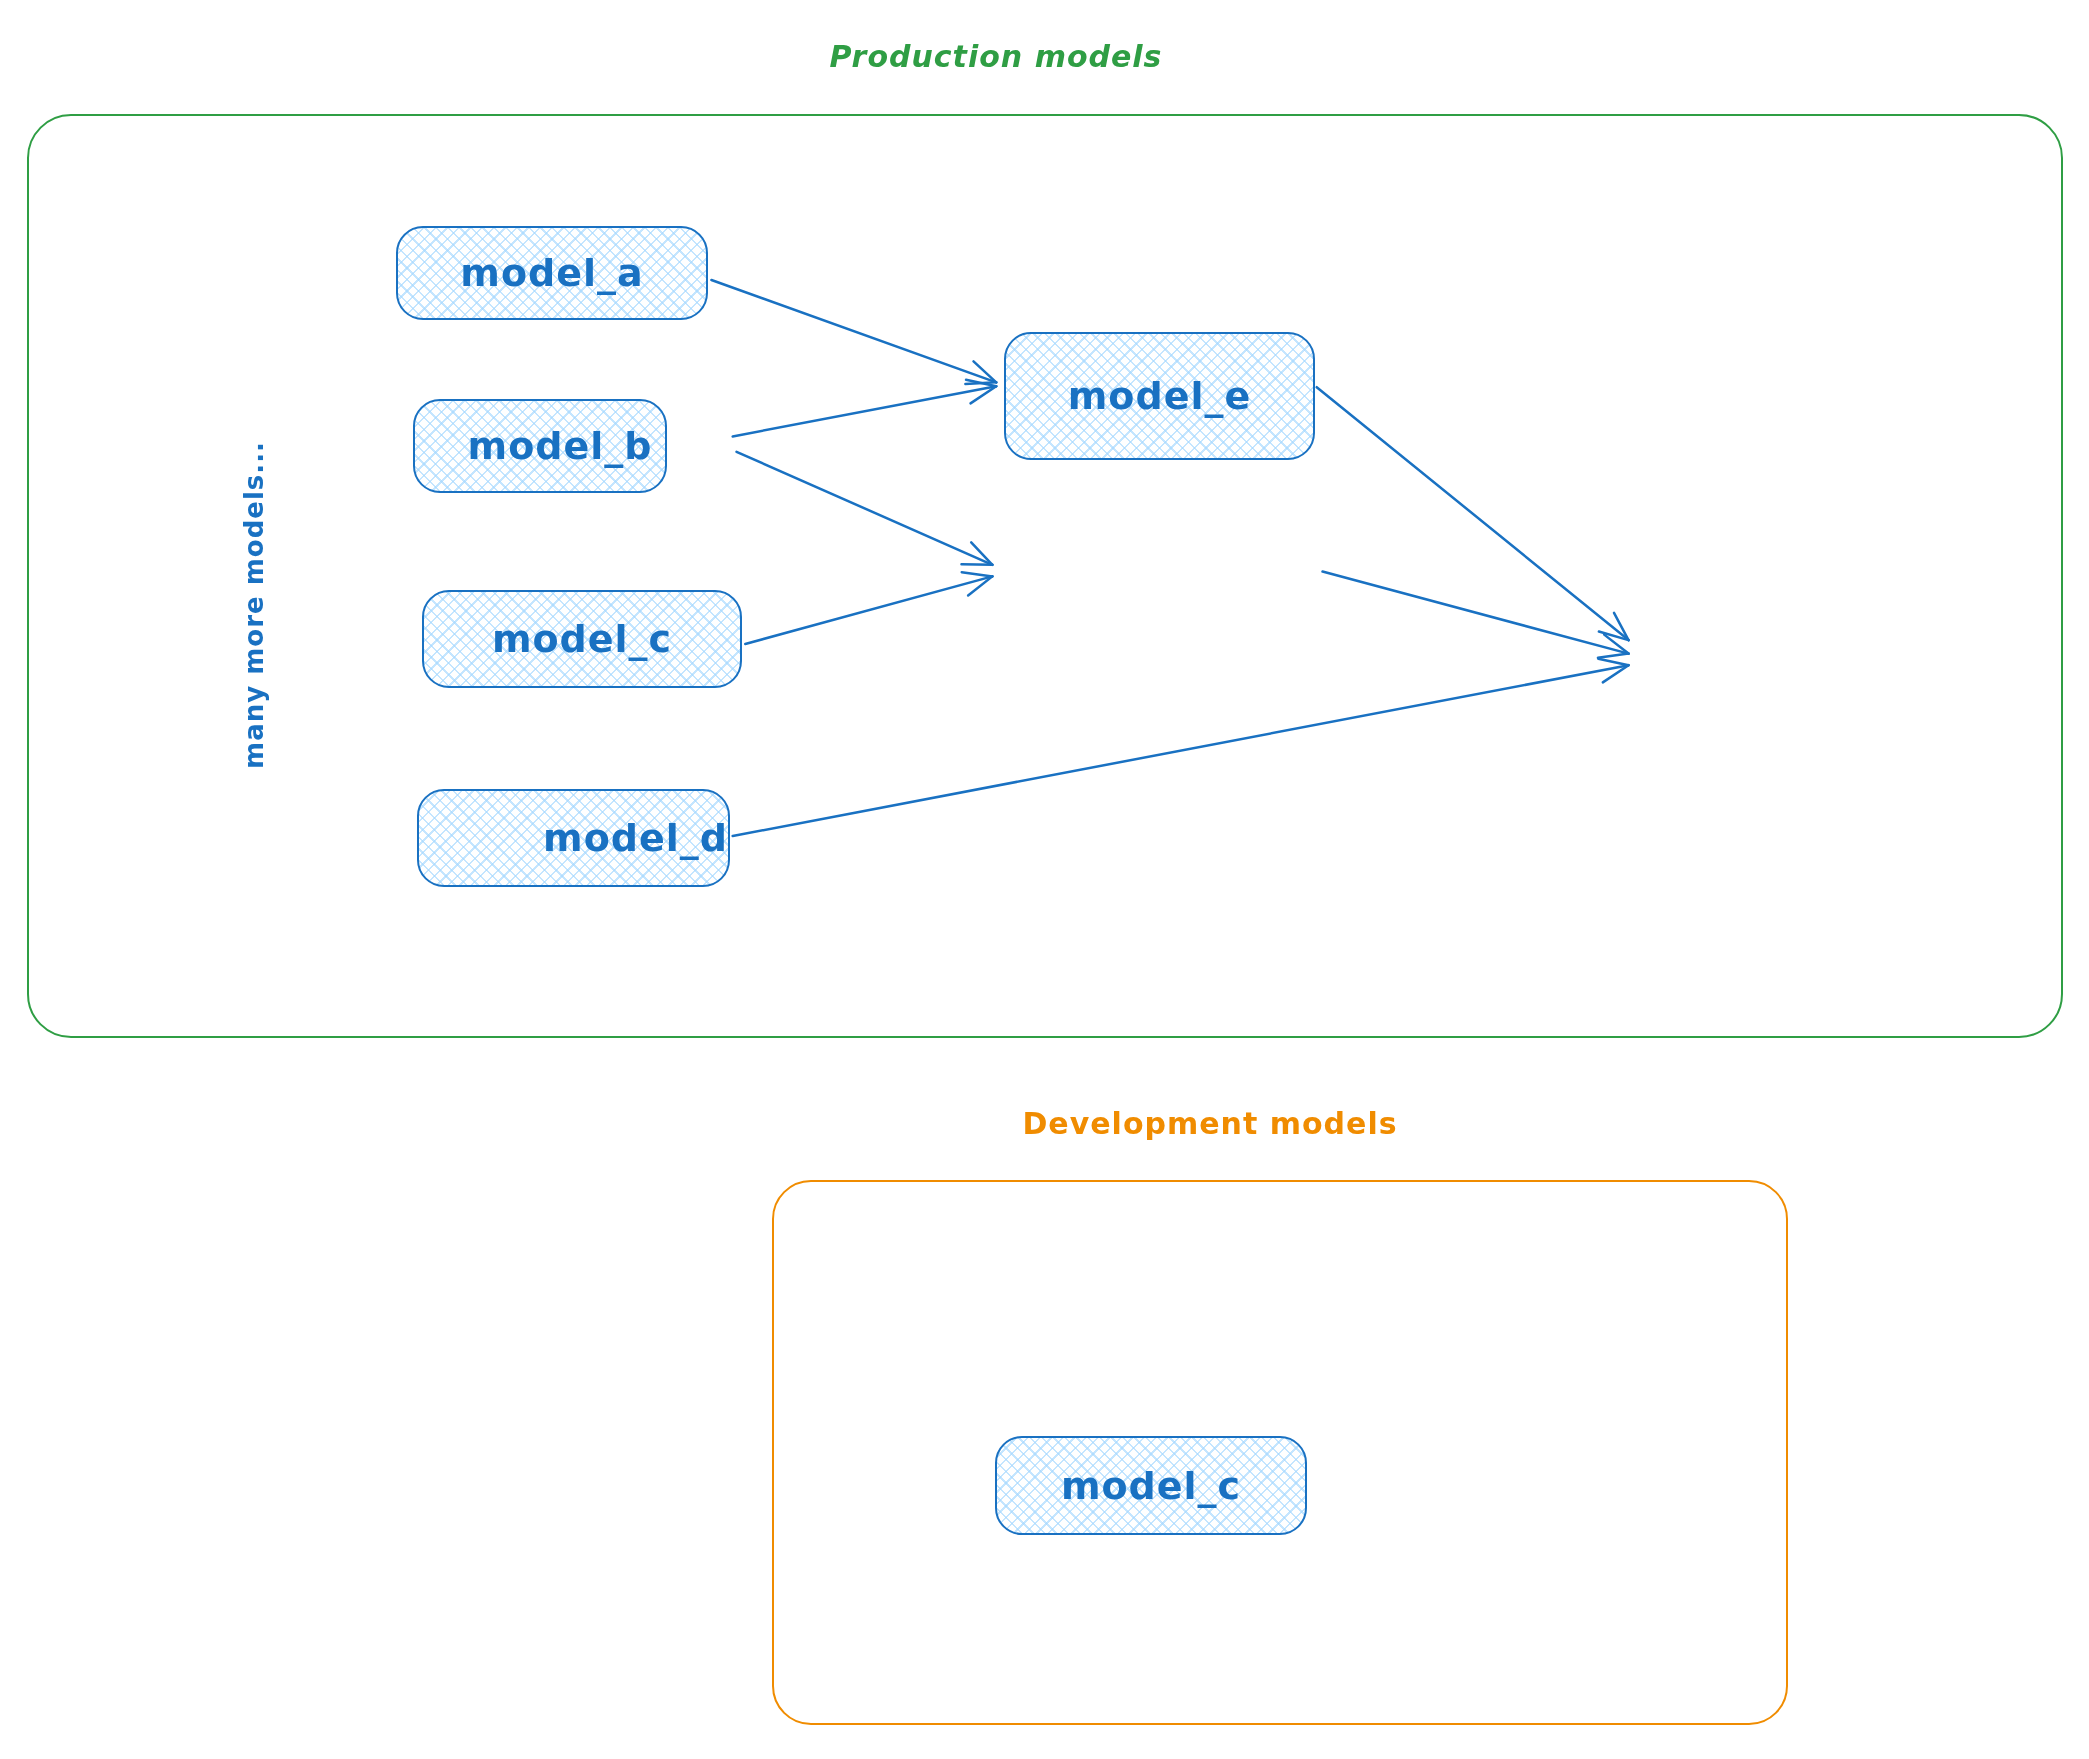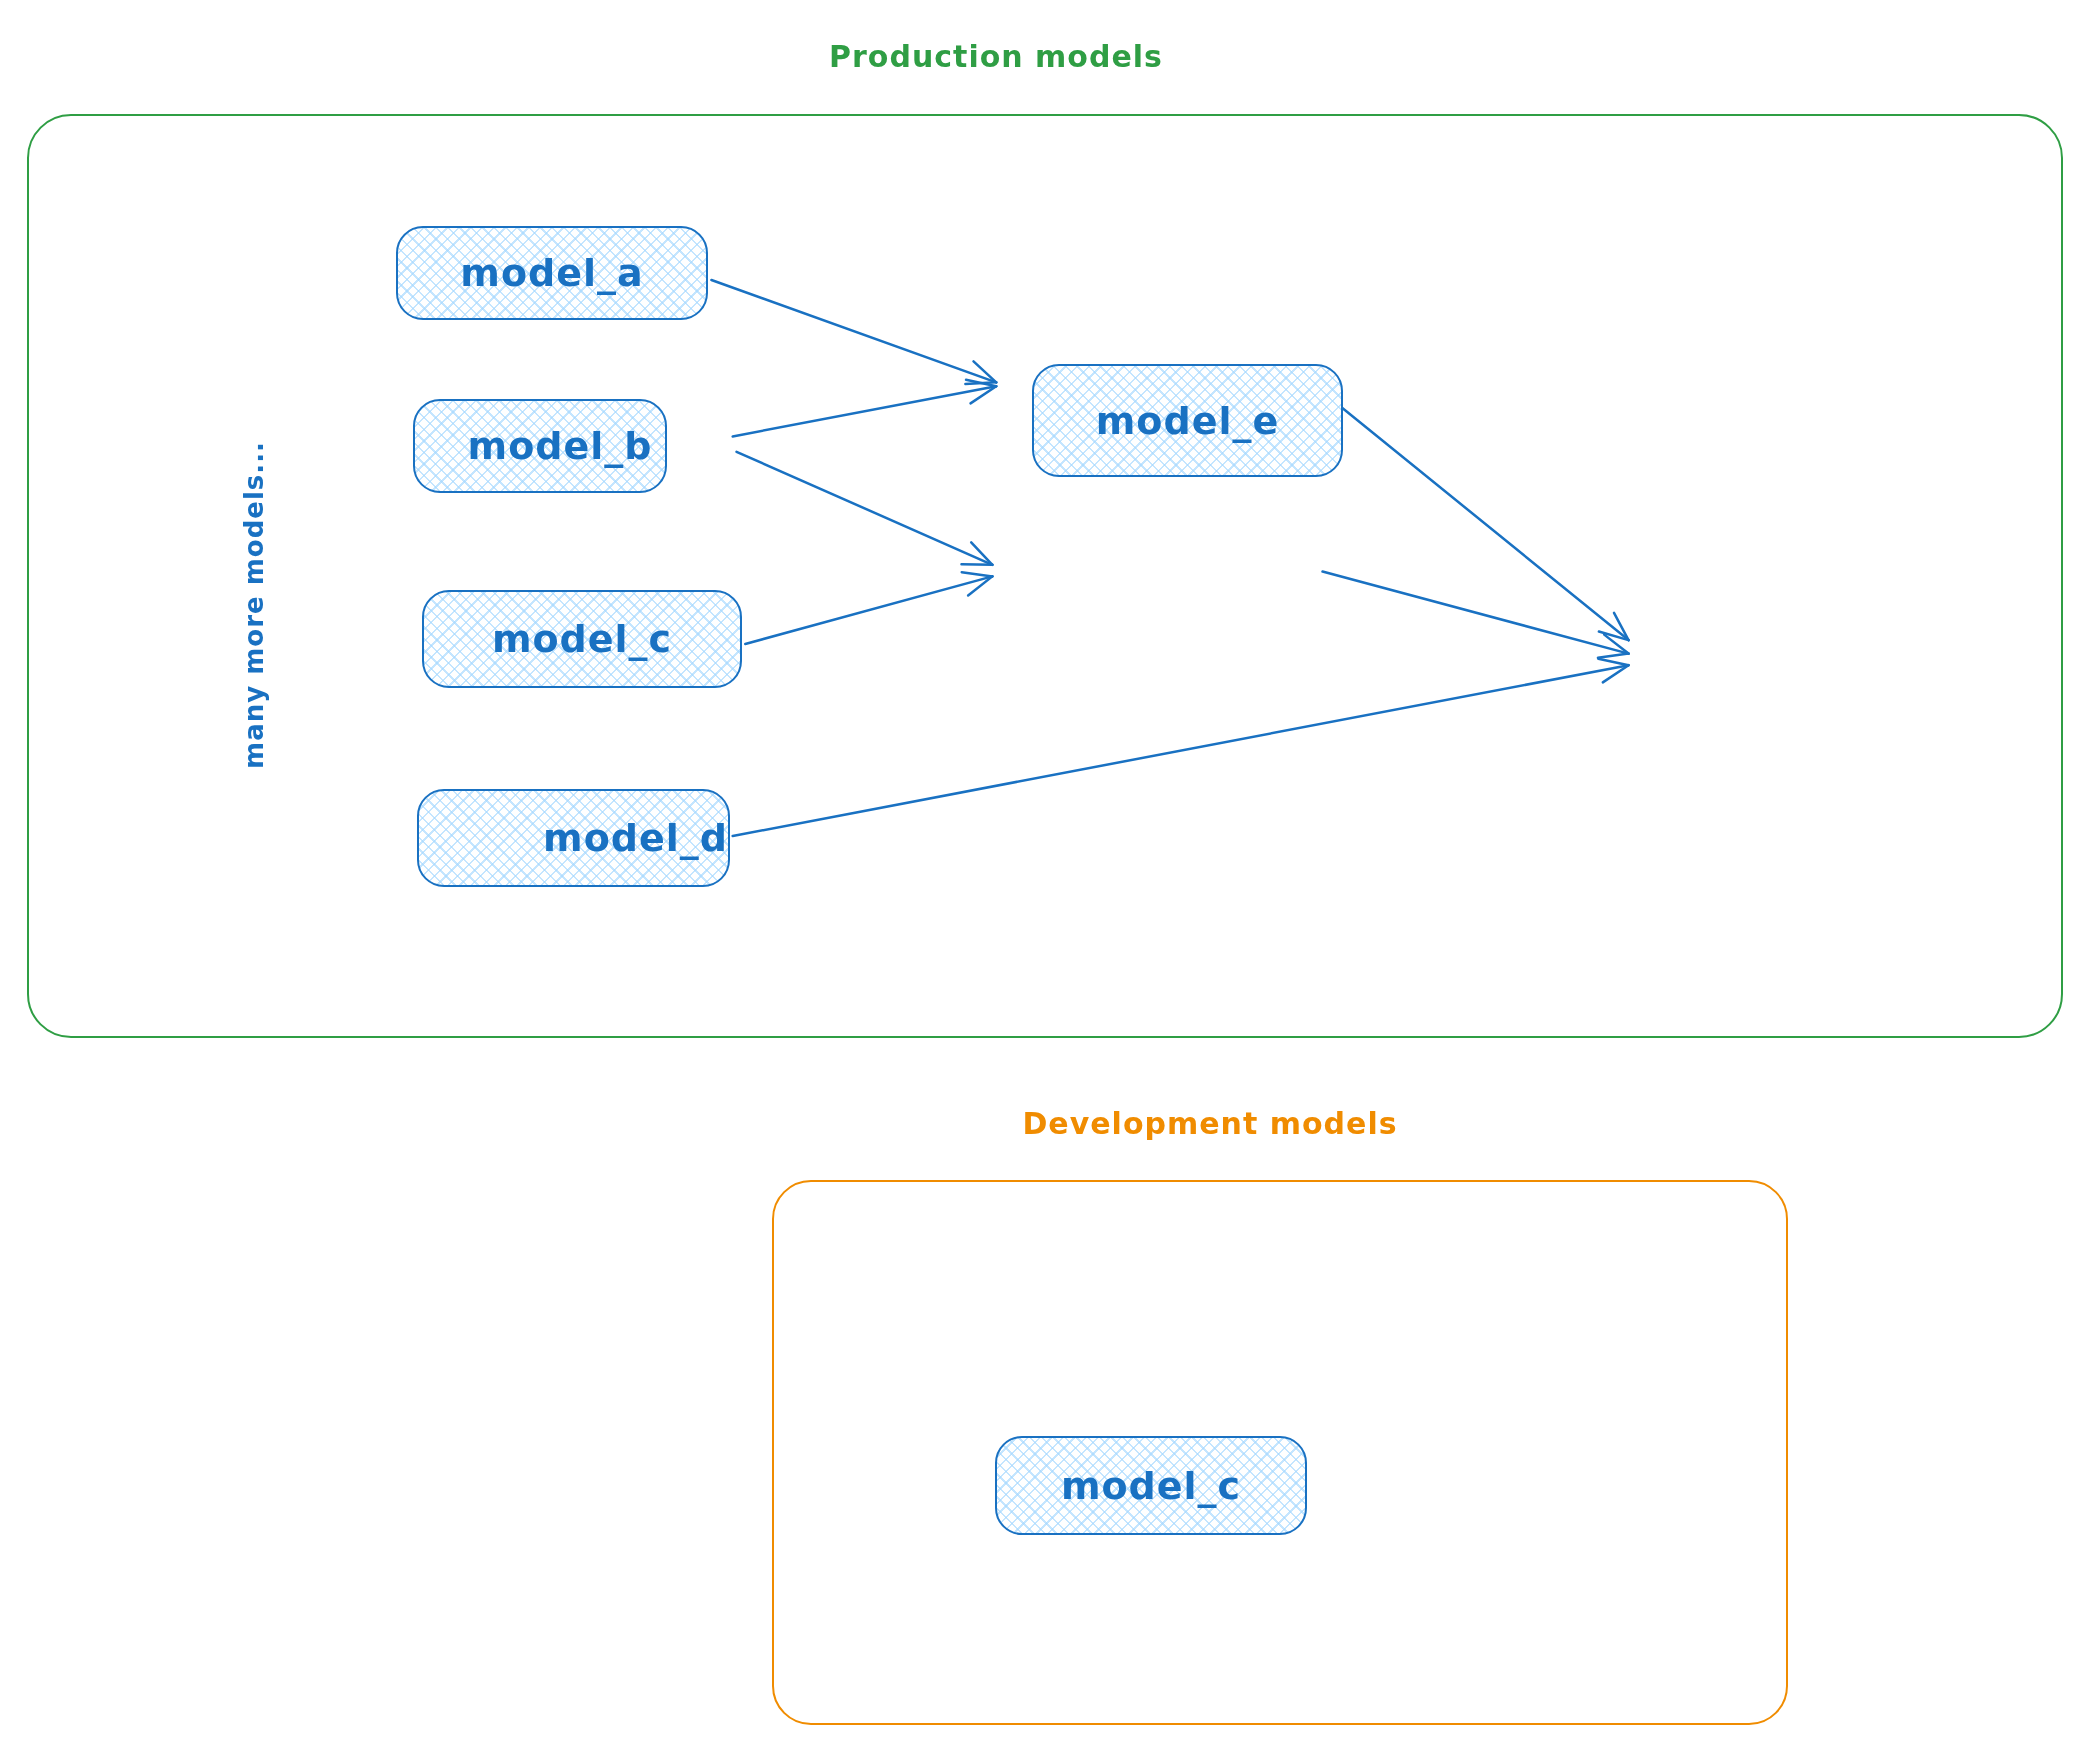--- a/index.html
+++ b/index.html
@@ -33,21 +33,21 @@
     border-radius:39px;
   }
   .section-title{
     position:absolute;
     transform:translateX(-50%);
     font-size:30px;
     font-weight:600;
     letter-spacing:1px;
     white-space:nowrap;
   }
-  .section-title.production{left:996px;top:39px;color:var(--green);}
+  .section-title.production{left:996px;top:39px;color:var(--green);font-style:italic;}
   .section-title.development{left:1210px;top:1106px;color:var(--orange);}
   .vnote{
     position:absolute;
     left:254px;top:605px;
     transform:translate(-50%,-50%) rotate(-90deg);
     white-space:nowrap;
     color:var(--blue);
     font-size:26px;
     font-weight:600;
     letter-spacing:1px;
@@ -64,21 +64,21 @@
     letter-spacing:1px;
     background:
       repeating-linear-gradient(45deg,  rgba(165,216,255,0.65) 0 1.7px, rgba(255,255,255,0) 1.7px 8.2px),
       repeating-linear-gradient(-45deg, rgba(165,216,255,0.65) 0 1.7px, rgba(255,255,255,0) 1.7px 8.2px),
       #ffffff;
   }
   .node-a{left:396px;top:226px;width:312px;height:94px;}
   .node-b{left:413px;top:399px;width:254px;height:94px;padding-left:40px;}
   .node-c{left:422px;top:590px;width:320px;height:98px;}
   .node-d{left:417px;top:789px;width:313px;height:98px;justify-content:flex-end;}
-  .node-e{left:1032px;top:332px;width:311px;height:113px;margin-top:32px;}
+  .node-e{left:1004px;top:332px;width:311px;height:128px;}
   .node-f{left:1002px;top:523px;width:313px;height:98px;}
   .node-g{left:1637px;top:609px;width:310px;height:99px;}
   .node-dev-c{left:995px;top:1436px;width:312px;height:99px;}
   svg.arrow-layer{
     position:absolute;left:0;top:0;
     pointer-events:none;
   }
 </style>
 </head>
 <body>

